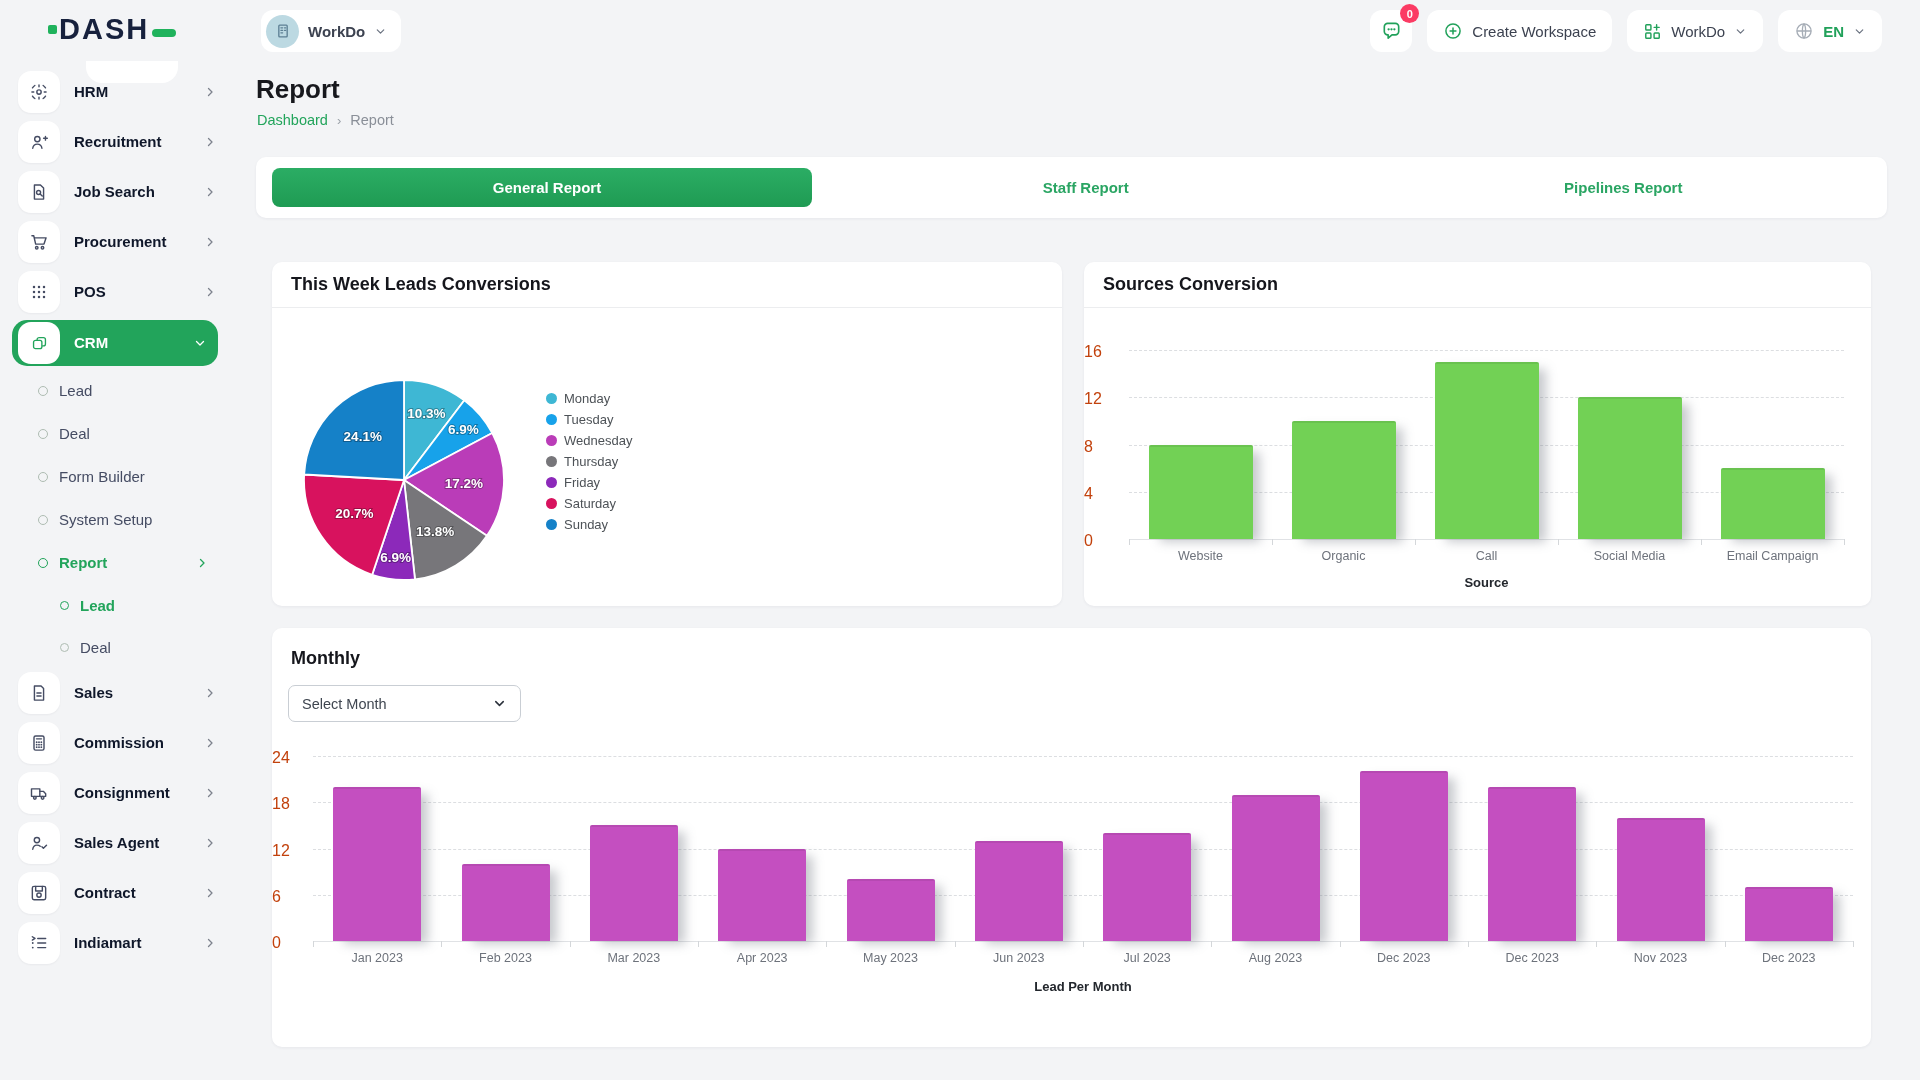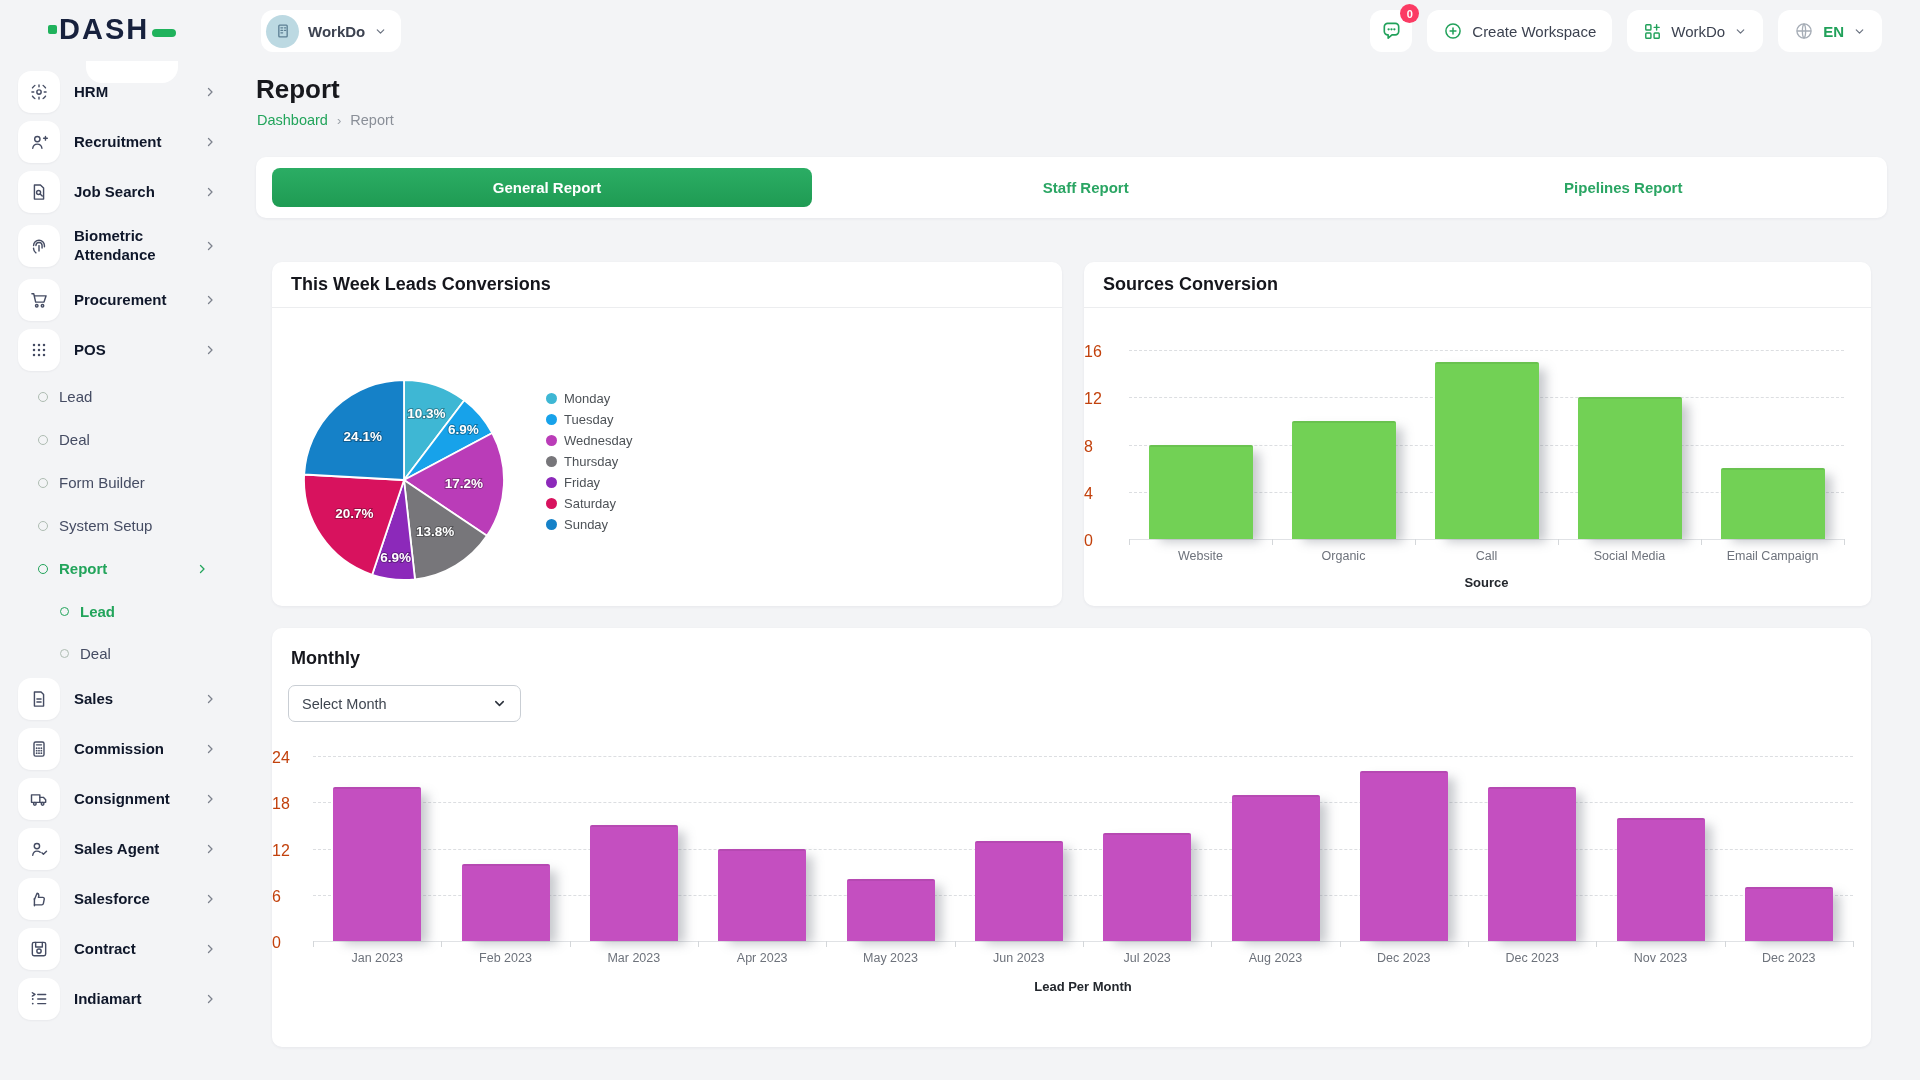--- a/index.html
+++ b/index.html
@@ -187,36 +187,20 @@
           <path d="M13.3 14.3l2.6 2.6"></path>
         </svg>
       </span>
       <span class="side-label">Job Search</span>
       <span class="chev">
         <svg width="12" height="12" viewBox="0 0 24 24" fill="none" stroke="currentColor" stroke-width="2.6" stroke-linecap="round" stroke-linejoin="round">
           <path d="M9 5l7 7-7 7"></path>
         </svg>
       </span>
     </div>
-    <div class="side-item two-line">
-      <span class="icon-box">
-        <svg width="20" height="20" viewBox="0 0 24 24" fill="none" stroke="currentColor" stroke-width="1.7" stroke-linecap="round" stroke-linejoin="round">
-          <path d="M5.5 11.5a6.5 6.5 0 0 1 13 0v1.5"></path>
-          <path d="M8.3 11.5a3.7 3.7 0 0 1 7.4 0v3"></path>
-          <path d="M12 11.5v6.5"></path>
-          <path d="M5.5 14.5v.8a6.5 6.5 0 0 0 2.8 4.9"></path>
-        </svg>
-      </span>
-      <span class="side-label" style="max-width: 118px;">Biometric Attendance</span>
-      <span class="chev">
-        <svg width="12" height="12" viewBox="0 0 24 24" fill="none" stroke="currentColor" stroke-width="2.6" stroke-linecap="round" stroke-linejoin="round">
-          <path d="M9 5l7 7-7 7"></path>
-        </svg>
-      </span>
-    </div>
     <div class="side-item">
       <span class="icon-box">
         <svg width="20" height="20" viewBox="0 0 24 24" fill="none" stroke="currentColor" stroke-width="1.7" stroke-linecap="round" stroke-linejoin="round">
           <path d="M3.5 4.5h2.2l2.3 10h10l2.5-7.5H7"></path>
           <circle cx="9.3" cy="18.8" r="1.5"></circle>
           <circle cx="16.2" cy="18.8" r="1.5"></circle>
         </svg>
       </span>
       <span class="side-label">Procurement</span>
       <span class="chev">
@@ -241,20 +225,34 @@
           </g>
         </svg>
       </span>
       <span class="side-label">POS</span>
       <span class="chev">
         <svg width="12" height="12" viewBox="0 0 24 24" fill="none" stroke="currentColor" stroke-width="2.6" stroke-linecap="round" stroke-linejoin="round">
           <path d="M9 5l7 7-7 7"></path>
         </svg>
       </span>
     </div>
+    <div class="side-item active">
+      <span class="icon-box">
+        <svg width="19" height="19" viewBox="0 0 24 24" fill="none" stroke="currentColor" stroke-width="1.7" stroke-linecap="round" stroke-linejoin="round">
+          <rect x="4.5" y="8" width="10.5" height="10.5" rx="2.5"></rect>
+          <path d="M9 8V7a2.5 2.5 0 0 1 2.5-2.5H17A2.5 2.5 0 0 1 19.5 7v5.5A2.5 2.5 0 0 1 17 15h-1"></path>
+        </svg>
+      </span>
+      <span class="side-label">CRM</span>
+      <span class="chev down">
+        <svg width="12" height="12" viewBox="0 0 24 24" fill="none" stroke="currentColor" stroke-width="2.6" stroke-linecap="round" stroke-linejoin="round">
+          <path d="M9 5l7 7-7 7"></path>
+        </svg>
+      </span>
+    </div>
     <div class="sub-item">
       <span class="bullet"></span>
       <span>Lead</span>
     </div>
     <div class="sub-item">
       <span class="bullet"></span>
       <span>Deal</span>
     </div>
     <div class="sub-item">
       <span class="bullet"></span>
@@ -328,34 +326,20 @@
     </div>
     <div class="side-item">
       <span class="icon-box">
         <svg width="20" height="20" viewBox="0 0 24 24" fill="none" stroke="currentColor" stroke-width="1.7" stroke-linecap="round" stroke-linejoin="round">
           <circle cx="9.5" cy="8.5" r="3.2"></circle>
           <path d="M4.5 19.5c.4-3.2 2.6-5 5-5 1.6 0 3 .5 4 1.5"></path>
           <path d="M15.5 16.5l1.8 1.8 3.7-3.7"></path>
         </svg>
       </span>
       <span class="side-label">Sales Agent</span>
-      <span class="chev">
-        <svg width="12" height="12" viewBox="0 0 24 24" fill="none" stroke="currentColor" stroke-width="2.6" stroke-linecap="round" stroke-linejoin="round">
-          <path d="M9 5l7 7-7 7"></path>
-        </svg>
-      </span>
-    </div>
-    <div class="side-item">
-      <span class="icon-box">
-        <svg width="20" height="20" viewBox="0 0 24 24" fill="none" stroke="currentColor" stroke-width="1.7" stroke-linecap="round" stroke-linejoin="round">
-          <path d="M6.5 11.5V20"></path>
-          <path d="M6.5 12.5l3.2-7.4c1.3.2 2.1 1 2.1 2.3 0 .7-.2 1.6-.5 2.6h5.3c1.1 0 1.9 1 1.7 2.1l-1 5.2c-.2 1-1 1.7-2 1.7H6.5"></path>
-        </svg>
-      </span>
-      <span class="side-label">Salesforce</span>
       <span class="chev">
         <svg width="12" height="12" viewBox="0 0 24 24" fill="none" stroke="currentColor" stroke-width="2.6" stroke-linecap="round" stroke-linejoin="round">
           <path d="M9 5l7 7-7 7"></path>
         </svg>
       </span>
     </div>
     <div class="side-item">
       <span class="icon-box">
         <svg width="20" height="20" viewBox="0 0 24 24" fill="none" stroke="currentColor" stroke-width="1.7" stroke-linecap="round" stroke-linejoin="round">
           <rect x="4" y="4" width="16" height="16" rx="2"></rect>

